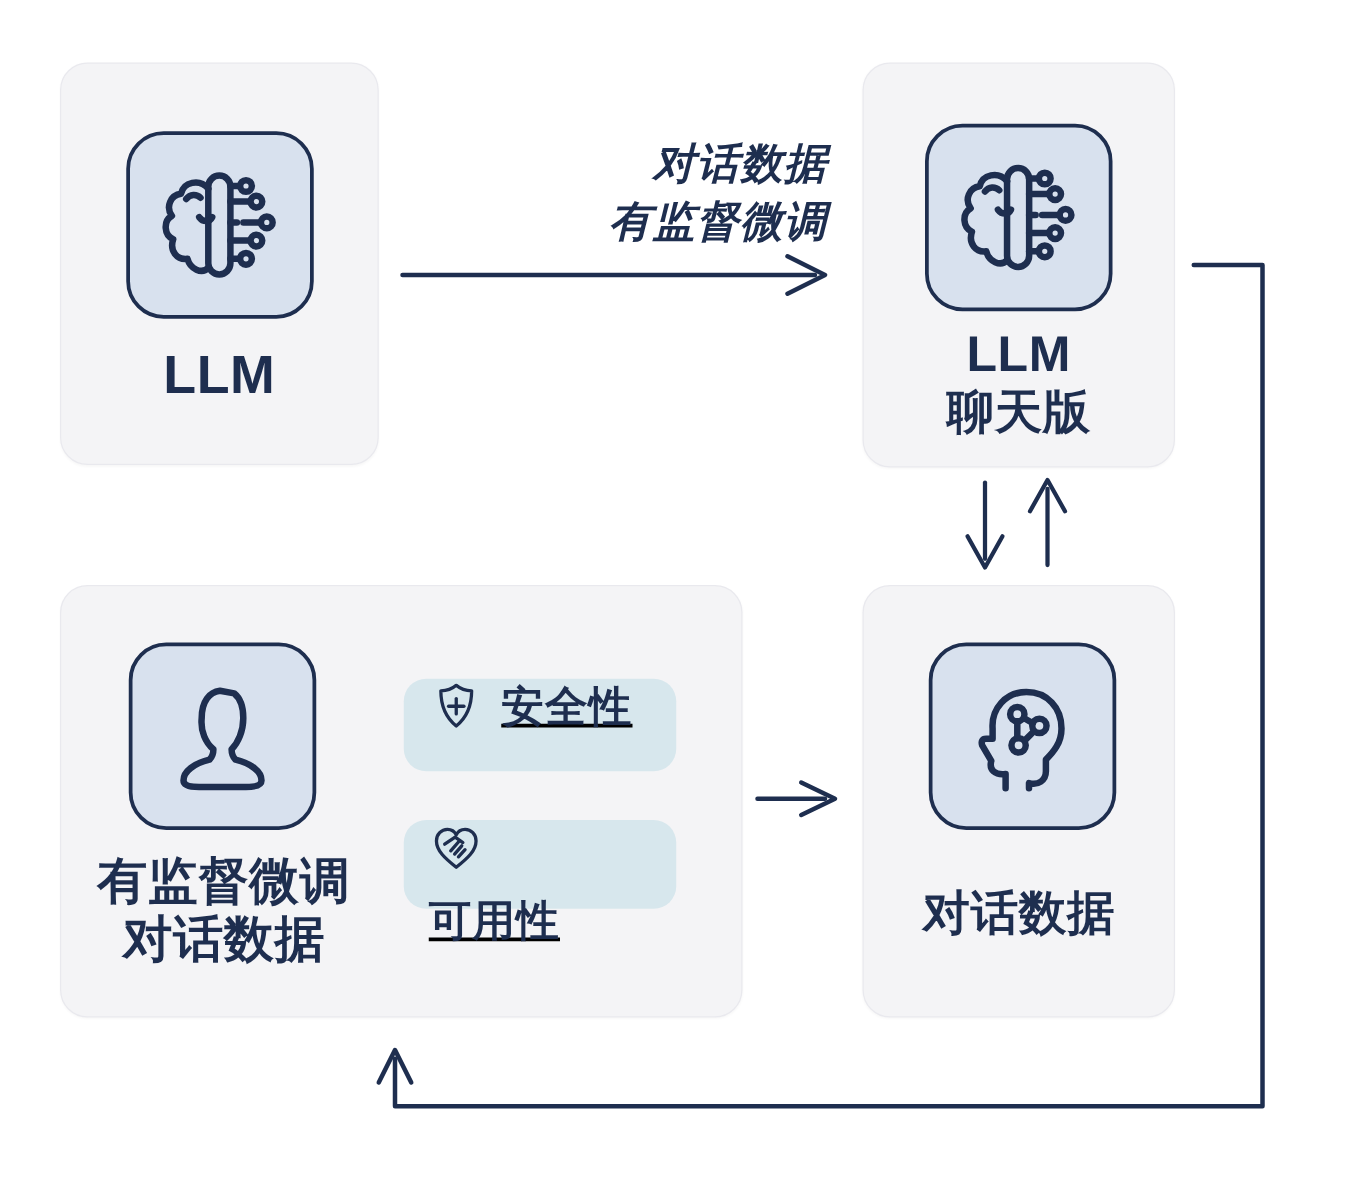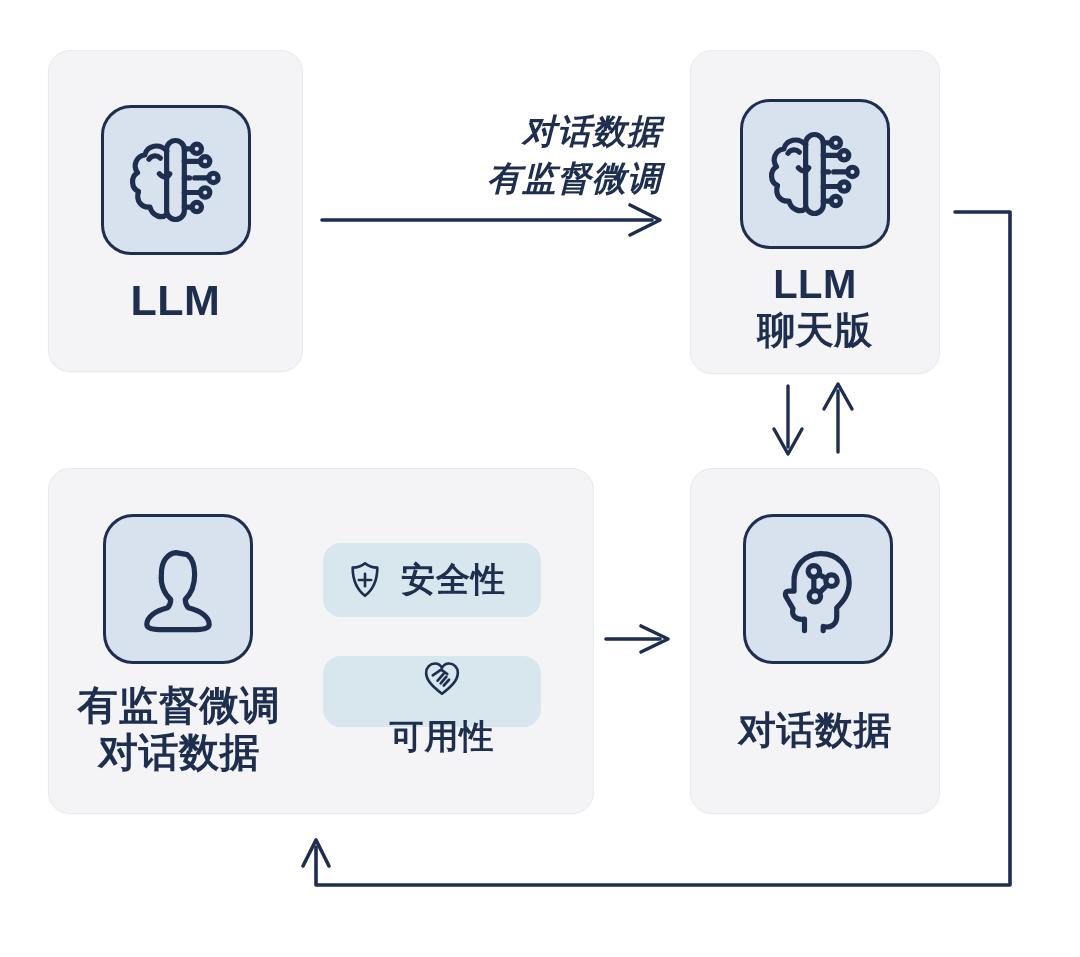--- a/index.html
+++ b/index.html
@@ -70,24 +70,24 @@
   .node-label span { display: block; }
 
   .pill {
     position: absolute;
     left: 274px;
     width: 218px;
     height: 74px;
     background: #d7e7ed;
     border-radius: 18px;
     display: flex;
-    align-items: center;
     gap: 14px;
     padding-left: 20px;
     box-sizing: border-box;
+    text-decoration: underline;
   }
   .pill-safety    { top: 74px; }
   .pill-usability { top: 187px; height: 71px; flex-direction: column; }
   .pill svg { width: 44px; height: 44px; flex: 0 0 auto; }
   .pill-label {
     color: #1e2e4f;
     font-weight: 700;
     font-size: 34px;
     letter-spacing: 1px;
   }

